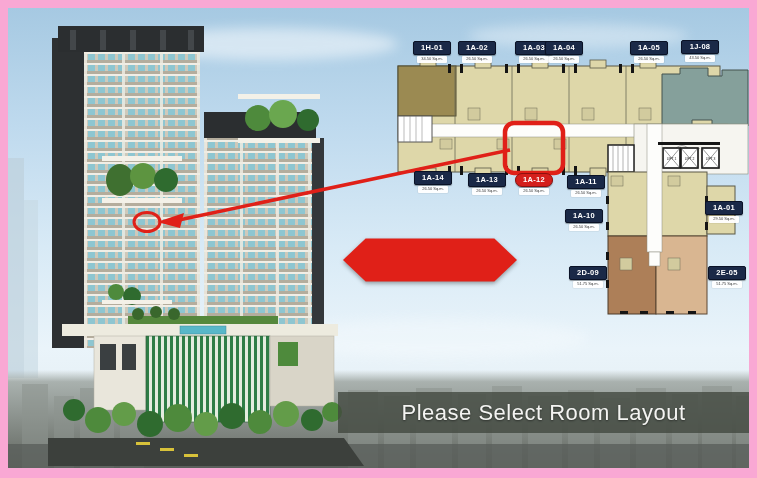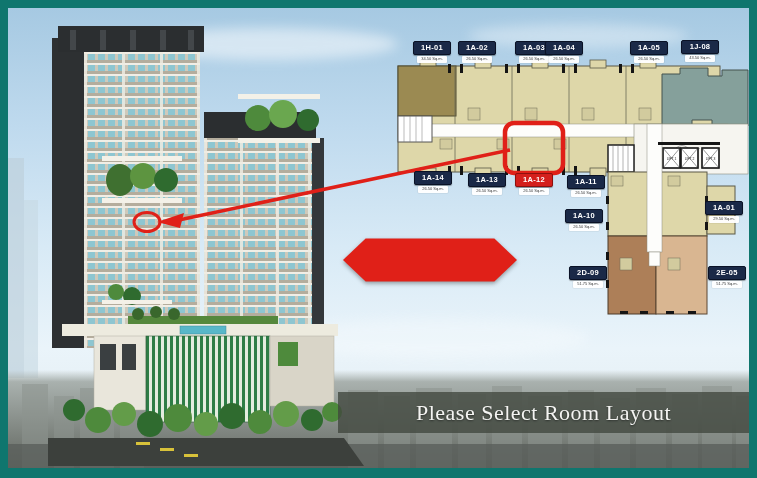--- a/index.html
+++ b/index.html
@@ -1,46 +1,46 @@
 <!DOCTYPE html>
 <html><head>
 <meta charset="utf-8">
 <style>
   html,body{margin:0;padding:0;background:#222;}
-  .stage{position:relative;width:757px;height:478px;background:#0f766e;overflow:hidden;
+  .stage{position:relative;width:757px;height:478px;background:#f9a8d4;overflow:hidden;
          font-family:"Liberation Sans",sans-serif;}
   .frame{position:absolute;left:8px;top:8px;width:741px;height:460px;overflow:hidden;
          background:linear-gradient(180deg,#a6c9e2 0%,#bfdaee 26%,#d8eaf6 52%,#eaf4fa 74%,#dfe9ee 100%);}
   .scene{position:absolute;left:0;top:0;z-index:1;}
 
   
   .unit-badge{position:absolute;width:38px;text-align:center;z-index:6;cursor:pointer;}
   .uid{background:#1a2947;color:#fff;font:bold 7.5px/12px "Liberation Sans",sans-serif;
        border:1px solid #0a1226;border-radius:2px;letter-spacing:.3px;
        box-shadow:0 1px 1px rgba(0,0,0,.35);}
-  .unit-badge.hot .uid{background:#d41f1c;border-color:#8d0f0d;}
+  .unit-badge.hot .uid{background:#d41f1c;border-color:#8d0f0d;border-radius:7px;}
   .uarea{background:rgba(255,255,255,.95);color:#3c3c3c;font:4px/6.5px "Liberation Sans",sans-serif;
          width:30px;margin:1px auto 0;border-radius:1px;box-shadow:0 0 1px rgba(0,0,0,.45);}
 
   
   .callout{position:absolute;left:335px;top:229px;width:174px;height:46px;z-index:7;
            filter:drop-shadow(0 2px 2px rgba(0,0,0,.35));}
   .hex-outer{position:absolute;inset:0;background:#e02018;
              clip-path:polygon(0 50%,13% 3%,87% 3%,100% 50%,87% 97%,13% 97%);}
   .hex-inner{position:absolute;left:5px;top:5px;right:5px;bottom:5px;background:#585858;
              clip-path:polygon(0 50%,14% 2%,86% 2%,100% 50%,86% 98%,14% 98%);
              display:flex;align-items:center;justify-content:center;}
   .hex-inner span{color:#fff;font-weight:bold;font-size:22px;
                   font-family:"DejaVu Sans",sans-serif;text-shadow:0 1px 1px rgba(0,0,0,.5);}
 
   
   .footer-bar{position:absolute;left:330px;top:384px;width:411px;height:41px;z-index:5;
               background:rgba(64,70,62,.78);display:flex;align-items:center;justify-content:center;}
   .footer-bar span{color:#f4f4f2;font-size:22px;letter-spacing:.5px;
-                   font-family:Liberation Serif, serif;text-shadow:0 1px 2px rgba(0,0,0,.45);}
+                   font-family:Liberation Sans, sans-serif;text-shadow:0 1px 2px rgba(0,0,0,.45);}
 
   .lift-label{font:3.4px "Liberation Sans",sans-serif;fill:#222;}
 </style>
 </head>
 <body>
 
 <div class="stage">
  <div class="frame">
 
   <svg class="scene" width="741" height="460" viewBox="0 0 741 460">

